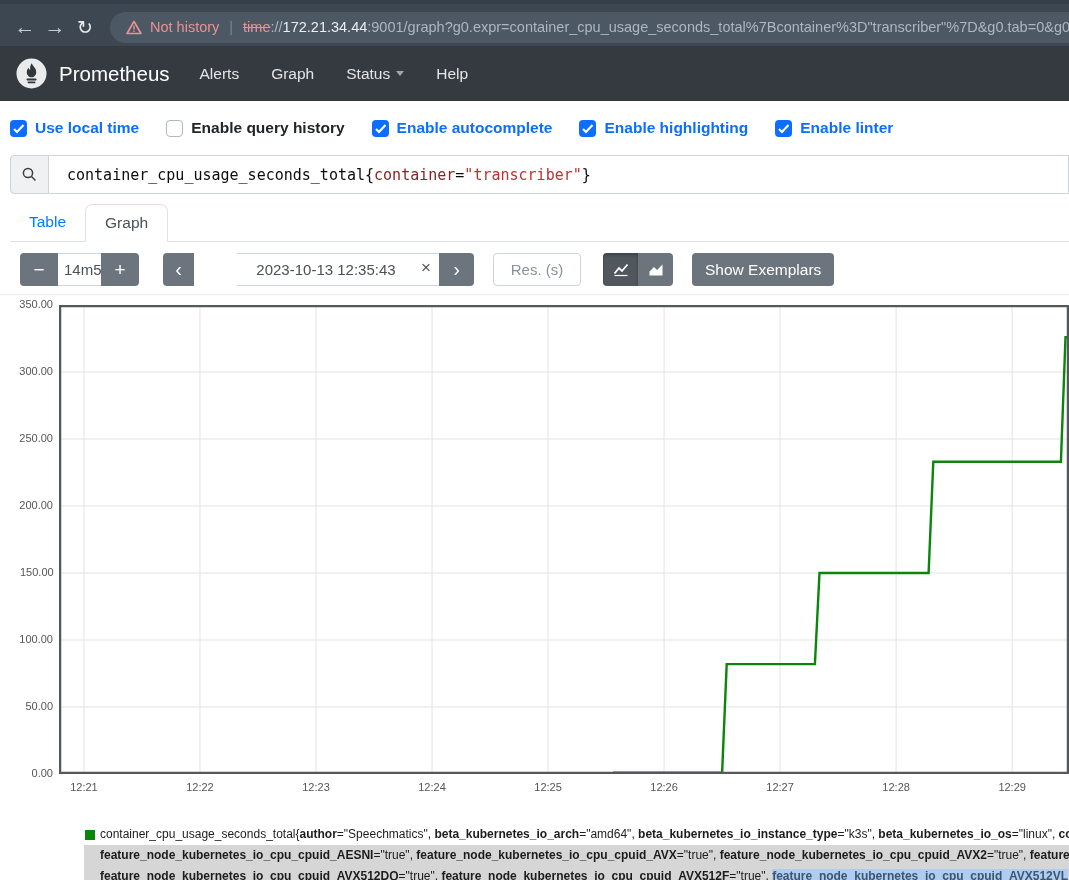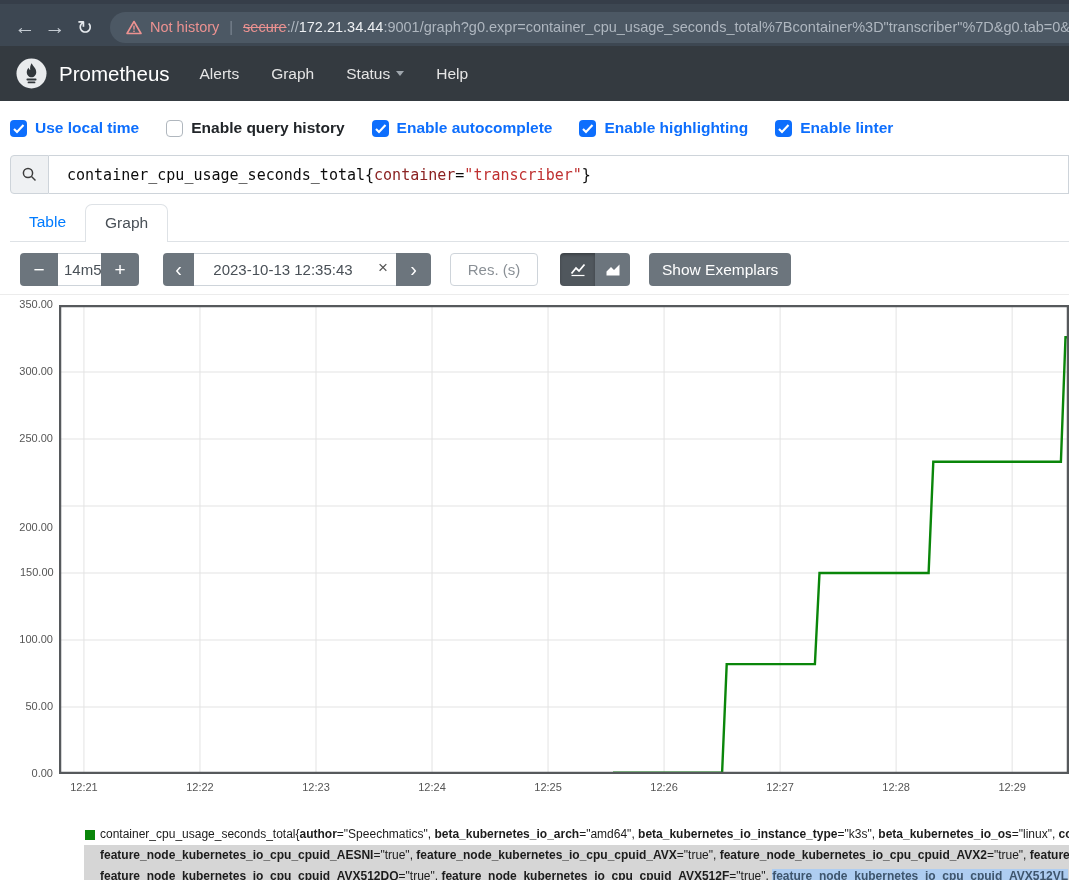--- a/index.html
+++ b/index.html
@@ -62,21 +62,21 @@
   .grp { display:inline-flex; height:33px; }
   .ctl-btn { background:#6c757d; color:#fff; border:none; height:33px; display:flex;
              align-items:center; justify-content:center; cursor:pointer; font-family:inherit; }
   .btn-minus,.btn-plus { width:38px; font-size:19px; }
   .btn-minus { border-radius:4px 0 0 4px; }
   .btn-plus { border-radius:0 4px 4px 0; }
   .dur-input { width:43px; border:1px solid #ced4da; border-left:none; border-right:none;
                font-size:15px; color:#495057; padding-left:6px; font-family:inherit; }
   .btn-prev { width:31px; border-radius:4px 0 0 4px; font-size:20px; }
   .btn-next { width:35px; border-radius:0 4px 4px 0; font-size:20px; }
-  .dt-wrap { position:relative; }
+  .dt-wrap { position:relative;padding-left:43px; }
   .dt-input { width:202px; height:33px; border:1px solid #ced4da; border-left:none; border-right:none;
               text-align:center; font-size:15px; color:#495057; padding-right:24px; font-family:inherit; }
   .dt-clear { position:absolute; right:8px; top:5px; color:#555; font-size:17px; cursor:pointer; }
   .res-input { width:88px; height:33px; border:1px solid #ced4da; border-radius:4px;
                text-align:center; font-size:15px; font-family:inherit; }
   .res-input::placeholder { color:#8a9096; }
   .icon-btn { width:35px; }
   .icon-btn.first { border-radius:4px 0 0 4px; }
   .icon-btn.second { border-radius:0 4px 4px 0; }
   .icon-btn.active { background:#50575d; box-shadow:inset 0 2px 3px rgba(0,0,0,.25); }
@@ -108,21 +108,21 @@
   <span class="nav-btn">→</span>
   <span class="nav-btn reload">↻</span>
   <div class="address-pill">
     <svg class="warn-ico" viewBox="0 0 16 15">
       <path d="M8 1.5 L15 13.5 H1 Z" fill="none" stroke="#ec9291" stroke-width="1.6" stroke-linejoin="round"></path>
       <rect x="7.3" y="5.6" width="1.4" height="4" fill="#ec9291"></rect>
       <rect x="7.3" y="10.6" width="1.4" height="1.4" fill="#ec9291"></rect>
     </svg>
     <span class="salmon">Not history</span>
     <span class="pill-div">|</span>
-    <span><span class="salmon strike">secure</span><span class="url-gray">://</span><span class="url-host">172.21.34.44</span><span class="url-gray">:9001/graph?g0.expr=container_cpu_usage_seconds_total%7Bcontainer%3D"transcriber"%7D&amp;g0.tab=0&amp;g0.stack</span></span>
+    <span><span class="salmon strike">time</span><span class="url-gray">://</span><span class="url-host">172.21.34.44</span><span class="url-gray">:9001/graph?g0.expr=container_cpu_usage_seconds_total%7Bcontainer%3D"transcriber"%7D&amp;g0.tab=0&amp;g0.stack</span></span>
   </div>
 </div>
 
 <div class="navbar">
   <svg class="logo" viewBox="0 0 32 32">
     <circle cx="16" cy="16" r="15.5" fill="#e9ebed"></circle>
     <path d="M16 5.5c1.8 3.2 4.9 5.2 4.9 9.2 0 2.9-2.2 5.2-4.9 5.2s-4.9-2.3-4.9-5.2c0-1.9.8-3.3 1.8-4.7.3 1.1.9 1.9 1.8 2.4-.4-2.2.1-4.7 1.3-6.9z" fill="#31363b"></path>
     <rect x="10.8" y="21.2" width="10.4" height="1.9" rx=".9" fill="#31363b"></rect>
     <rect x="12" y="24.2" width="8" height="1.9" rx=".9" fill="#31363b"></rect>
   </svg>
@@ -233,21 +233,21 @@
       <line x1="2" x2="1008" y1="201" y2="201" stroke="#e3e3e3" stroke-width="1"></line>
       <line x1="2" x2="1008" y1="134" y2="134" stroke="#e3e3e3" stroke-width="1"></line>
       <line x1="2" x2="1008" y1="67" y2="67" stroke="#e3e3e3" stroke-width="1"></line>
       <polyline points="554.0,467.7 663.1,467.7 667.7,359.1 755.9,359.1 760.5,268.0 869.6,268.0 874.3,156.8 1001.9,156.8 1006.5,32.2 1010.0,32.2" fill="none" stroke="#0a860a" stroke-width="2.4"></polyline>
       <rect x="1" y="1" width="1008" height="467" fill="none" stroke="#56595c" stroke-width="2.5"></rect>
     </svg>
 <div class="ytick" style="top: 472px;">0.00</div>
     <div class="ytick" style="top: 405px;">50.00</div>
     <div class="ytick" style="top: 338px;">100.00</div>
     <div class="ytick" style="top: 271px; padding-left: 20px;">150.00</div>
-    <div class="ytick" style="top: 204px; margin-top: 22px;">200.00</div>
+    <div class="ytick" style="top: 204px;">200.00</div>
     <div class="ytick" style="top: 137px;">250.00</div>
     <div class="ytick" style="top: 70px;">300.00</div>
     <div class="ytick" style="top: 3px;">350.00</div>
     <div class="xtick" style="left: 61.9454px;">12:21</div>
     <div class="xtick" style="left: 177.971px; text-align: center;">12:22</div>
     <div class="xtick" style="left: 293.996px;">12:23</div>
     <div class="xtick" style="left: 410.021px;">12:24</div>
     <div class="xtick" style="left: 526.047px;">12:25</div>
     <div class="xtick" style="left: 642.072px;">12:26</div>
     <div class="xtick" style="left: 758.097px;">12:27</div>

